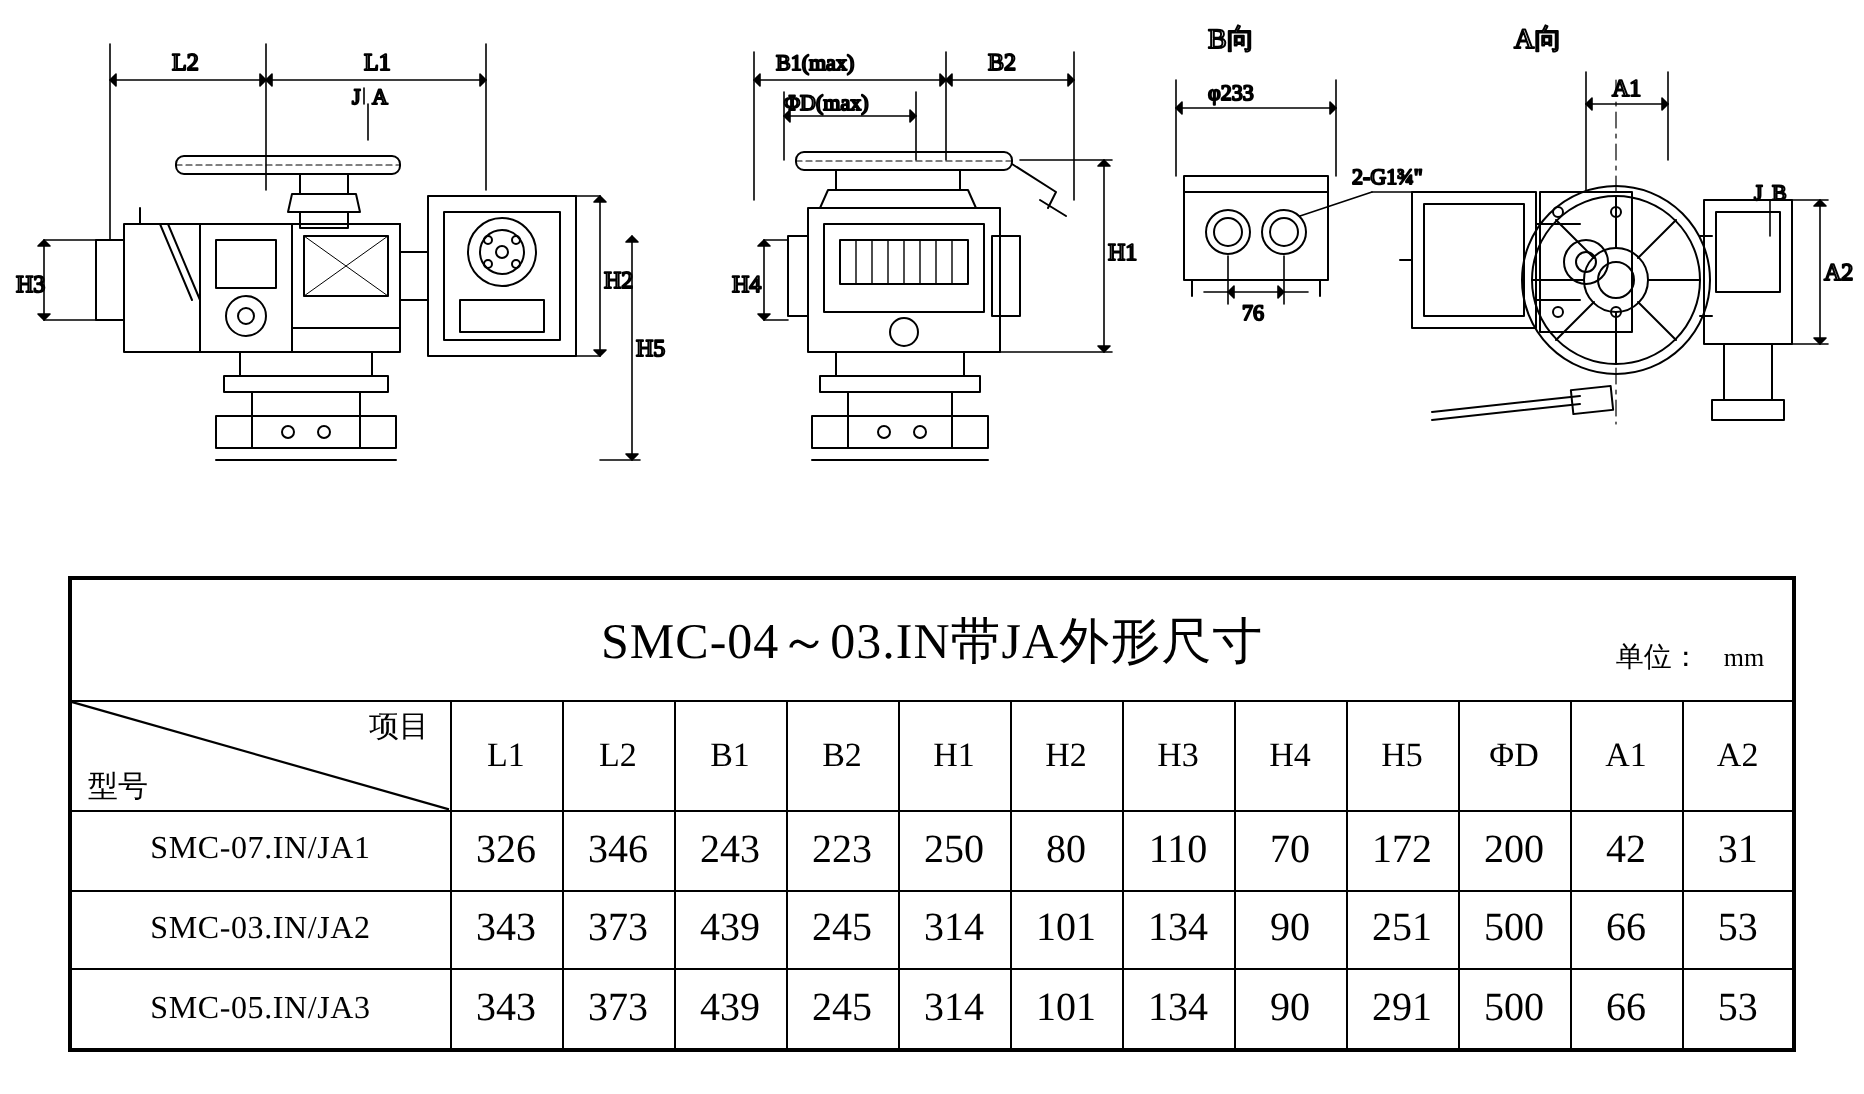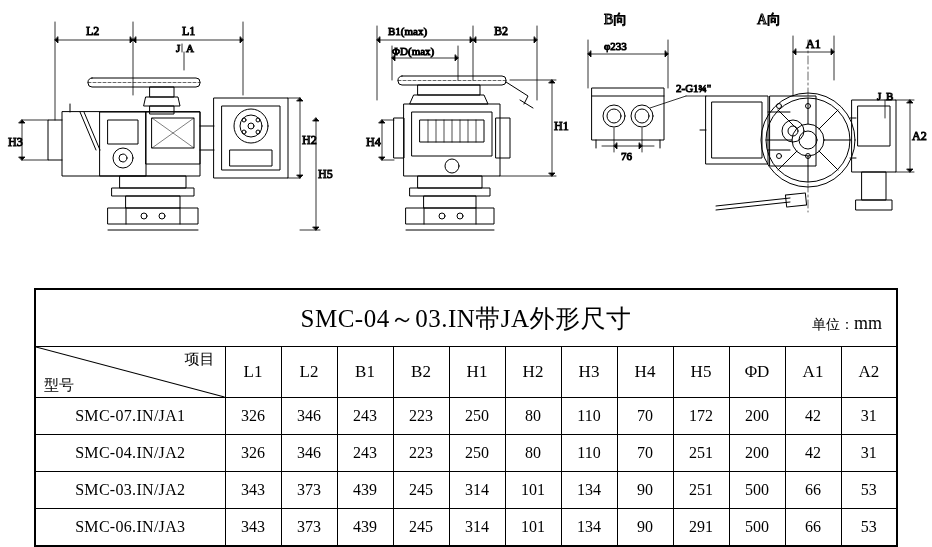--- a/index.html
+++ b/index.html
@@ -56,22 +56,22 @@
     letter-spacing: 0.5px;
   }
   .title-unit {
     position: absolute;
     right: 14px;
     bottom: 12px;
     font-size: 14px;
     white-space: nowrap;
   }
   .title-unit .mm {
-    font-size: 18px;
-    margin-left: 0;
+    font-size: 13px;
+    margin-left: 12px;
   }
   .corner-cell {
     position: relative;
     height: 48px;
     padding: 0;
     overflow: hidden;
   }
   .corner-cell .diag {
     position: absolute;
     left: 0; top: 0;
@@ -93,21 +93,21 @@
   .hdr {
     font-size: 17px;
     height: 48px;
   }
   .model-cell {
     font-size: 16px;
     letter-spacing: 0.3px;
     height: 34px;
   }
   .val-cell {
-    font-size: 16px;
+    font-size: 20px;
     height: 34px;
   }
   
   text {
     font-family: "Liberation Serif", serif;
   }
 </style>
 </head>
 <body>
 
@@ -419,54 +419,39 @@
         <td class="val-cell">250</td>
         <td class="val-cell">80</td>
         <td class="val-cell">110</td>
         <td class="val-cell">70</td>
         <td class="val-cell">172</td>
         <td class="val-cell">200</td>
         <td class="val-cell">42</td>
         <td class="val-cell">31</td>
       </tr>
 
-      <tr>
-        <td class="model-cell">SMC-04.IN/JA2</td>
-        <td class="val-cell">326</td>
-        <td class="val-cell">346</td>
-        <td class="val-cell">243</td>
-        <td class="val-cell">223</td>
-        <td class="val-cell">250</td>
-        <td class="val-cell">80</td>
-        <td class="val-cell">110</td>
-        <td class="val-cell">70</td>
-        <td class="val-cell">251</td>
-        <td class="val-cell">200</td>
-        <td class="val-cell">42</td>
-        <td class="val-cell">31</td>
-      </tr>
 
       <tr>
         <td class="model-cell">SMC-03.IN/JA2</td>
         <td class="val-cell">343</td>
         <td class="val-cell">373</td>
         <td class="val-cell">439</td>
         <td class="val-cell">245</td>
         <td class="val-cell">314</td>
         <td class="val-cell">101</td>
         <td class="val-cell">134</td>
         <td class="val-cell">90</td>
         <td class="val-cell">251</td>
         <td class="val-cell">500</td>
         <td class="val-cell">66</td>
         <td class="val-cell">53</td>
       </tr>
 
       <tr>
-        <td class="model-cell">SMC-06.IN/JA3</td>
+        <td class="model-cell">SMC-05.IN/JA3</td>
         <td class="val-cell">343</td>
         <td class="val-cell">373</td>
         <td class="val-cell">439</td>
         <td class="val-cell">245</td>
         <td class="val-cell">314</td>
         <td class="val-cell">101</td>
         <td class="val-cell">134</td>
         <td class="val-cell">90</td>
         <td class="val-cell">291</td>
         <td class="val-cell">500</td>

